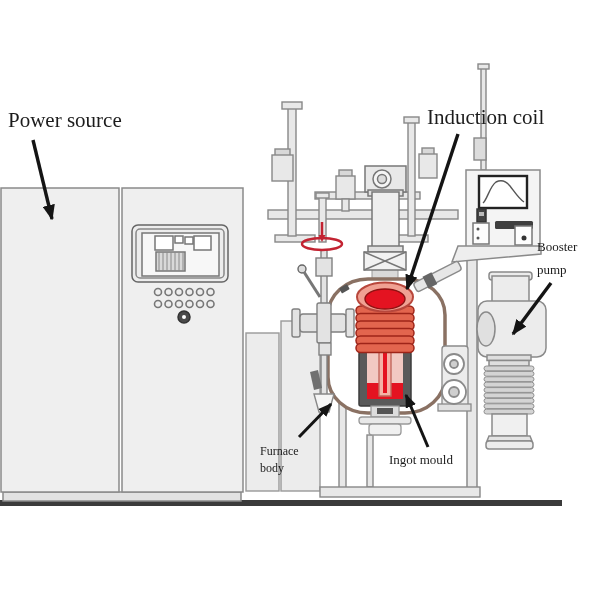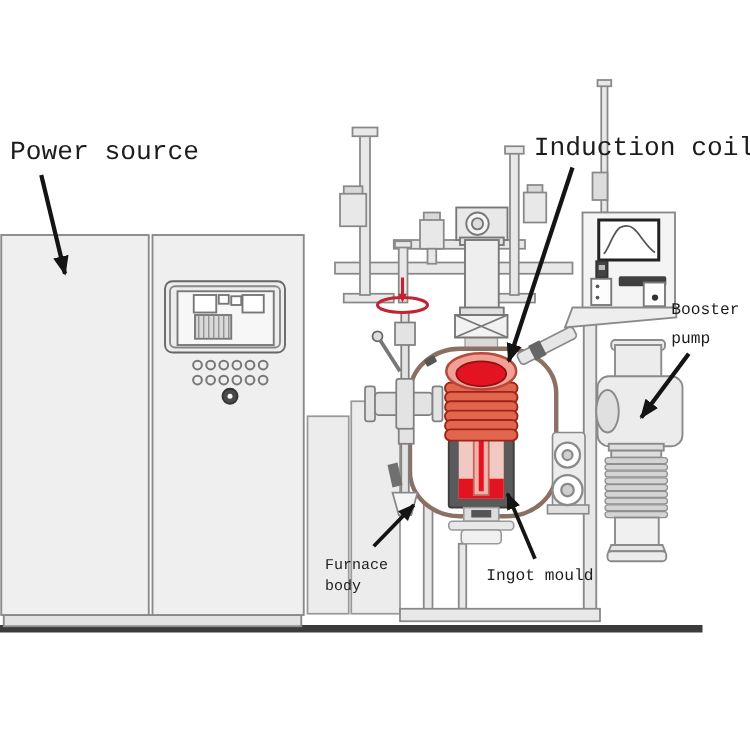--- a/index.html
+++ b/index.html
@@ -1,17 +1,17 @@
 <!DOCTYPE html>
 <html><head>
 <meta charset="utf-8">
 <style>
   html,body{margin:0;padding:0;background:#fff;}
   .stage{position:relative;width:600px;height:512px;background:#ffffff;overflow:hidden;
-         font-family:Liberation Mono, monospace;}
+         font-family:Liberation Serif, serif;}
   svg{display:block}
   text{fill:#1c1c1c;}
   .lbl-big{font-size:21px;}
   .lbl-mid{font-size:13px;}
   .lbl-sml{font-size:12px;}
 </style>
 </head>
 <body>
 
 <div class="stage">

